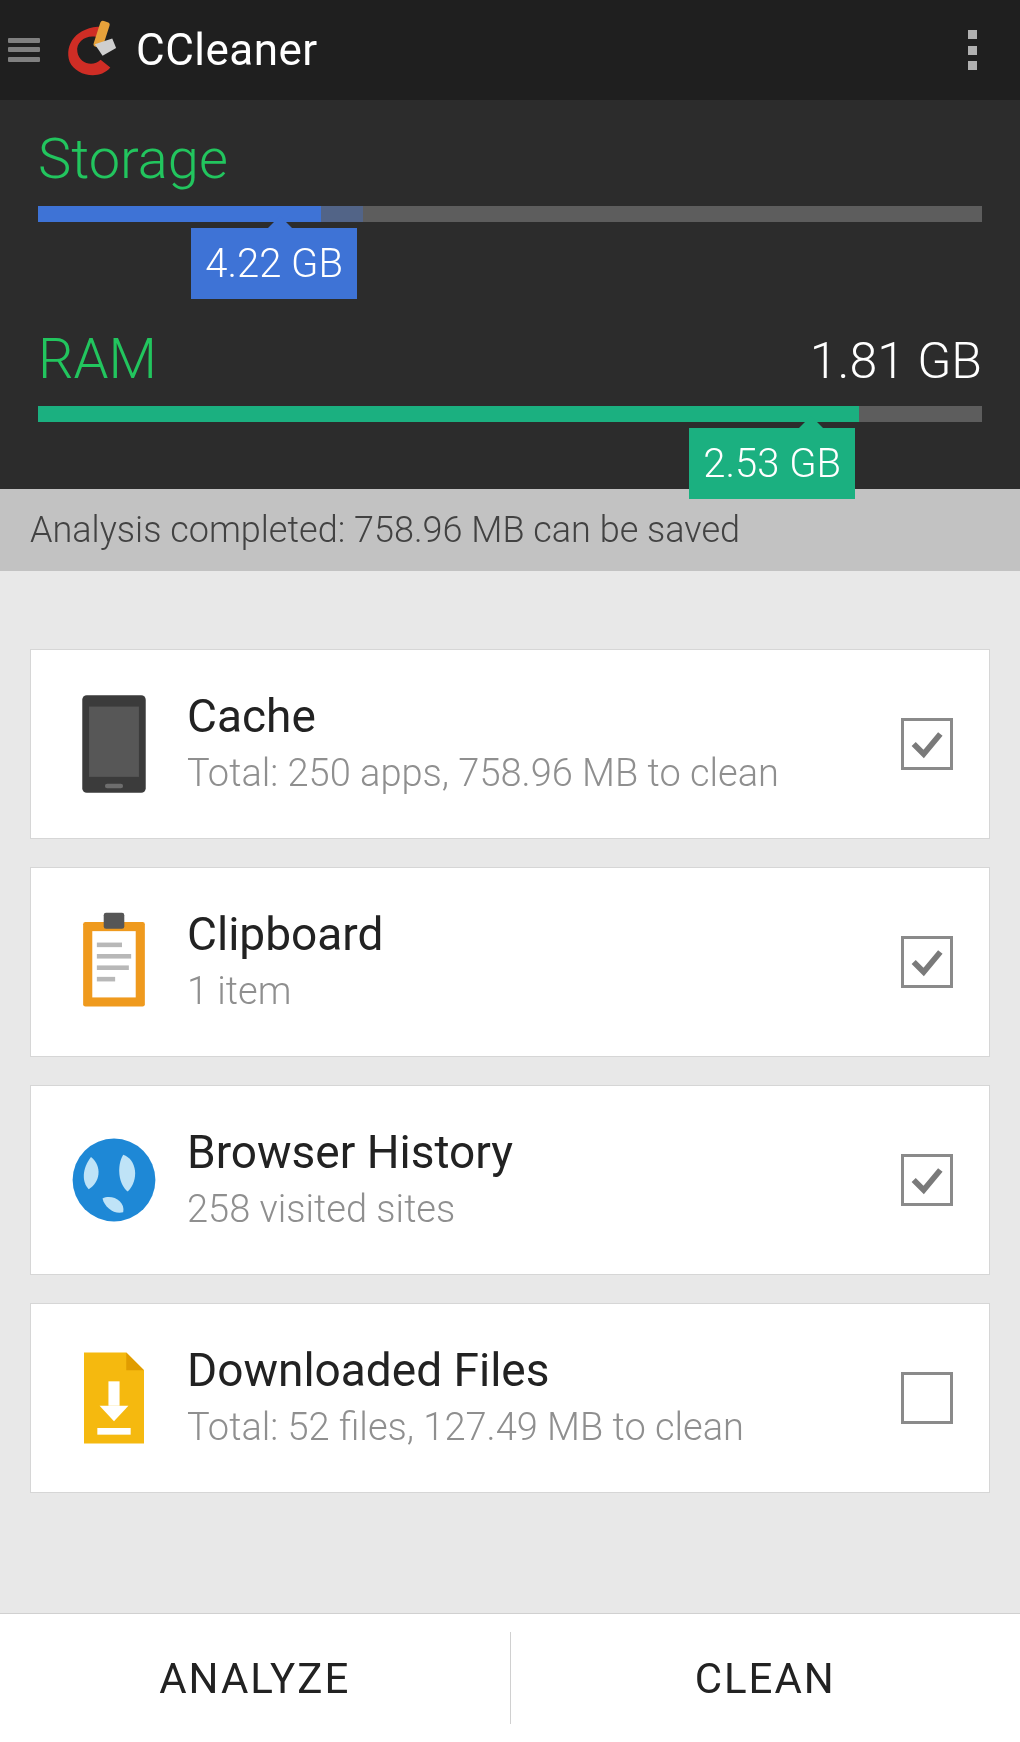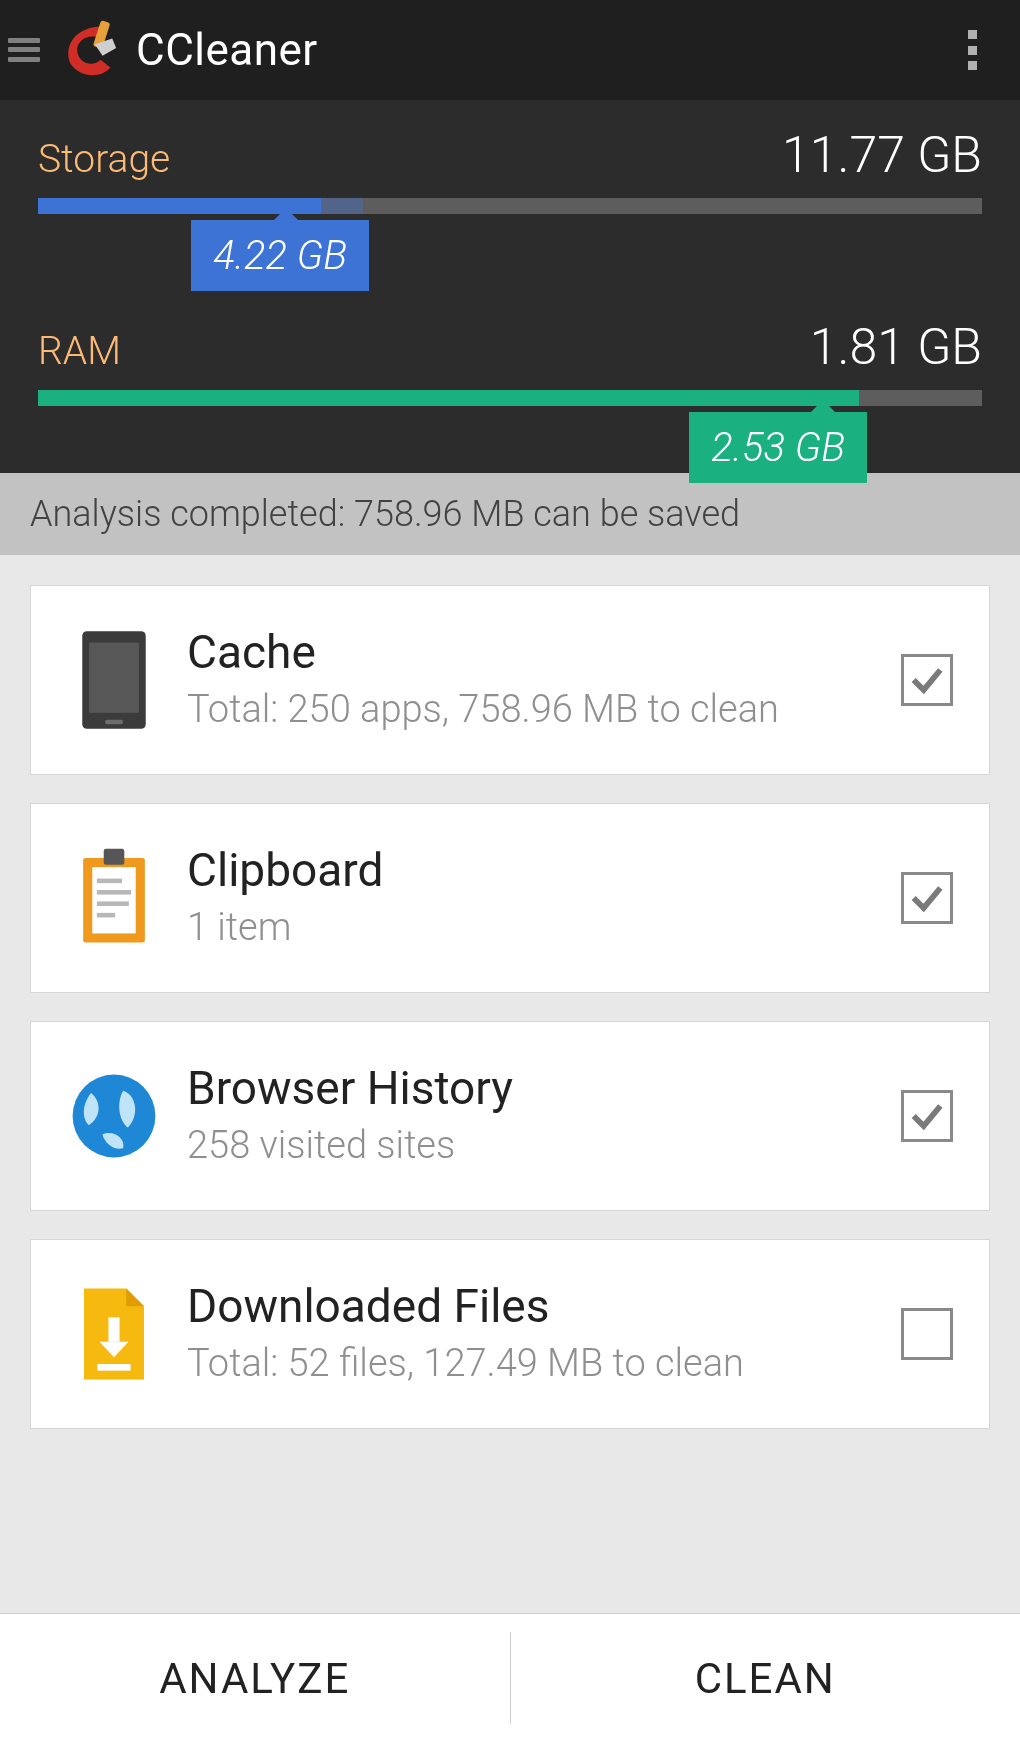--- a/index.html
+++ b/index.html
@@ -13,42 +13,42 @@
   .logo { width: 62px; height: 62px; margin-left: 14px; position: relative; }
   .logo svg { width: 100%; height: 100%; }
   .app-title { color: #fff; font-size: 44px; font-weight: 400; margin-left: 16px; letter-spacing: 0.5px; }
   .spacer { flex: 1; }
   .overflow { width: 40px; height: 48px; display: flex; flex-direction: column; justify-content: space-between; align-items: center; padding: 4px 0; margin-right: 10px; }
   .overflow span { width: 9px; height: 9px; background: #b0b0b0; }
 
   
   .stats { background: #2c2c2c; padding: 26px 38px 40px 38px; }
   .stat-row { display: flex; justify-content: space-between; align-items: baseline; }
-  .stat-label { color: #fdba74; font-size: 39px; font-weight: 300; }
+  .stat-label { color: #22c55e; font-size: 56px; font-weight: 300; }
   .stat-total { color: #fff; font-size: 50px; font-weight: 300; }
   .bar-wrap { margin-top: 14px; position: relative; }
   .bar-track { height: 16px; background: #5d5d5d; width: 100%; position: relative; }
   .bar-fill { height: 16px; position: absolute; left: 0; top: 0; }
   .bar-fill.blue { background: #3e73d6; }
   .bar-fill.blue::after { content: ""; position: absolute; right: -42px; top: 0; width: 42px; height: 16px; background: rgba(62,115,214,0.35); }
   .bar-fill.green { background: #1bb080; }
-  .badge { position: absolute; top: 22px; padding: 12px 22px; color: #fff; font-size: 40px; font-weight: 300; font-style: italic; }
+  .badge { position: absolute; top: 22px; padding: 12px 14px; color: #fff; font-size: 40px; font-weight: 300; }
   .badge::before { content: ""; position: absolute; top: -12px; width: 0; height: 0; border-left: 12px solid transparent; border-right: 12px solid transparent; }
   .badge.blue { background: #3e73d6; }
   .badge.blue::before { left: 50%; margin-left: -6px; border-bottom: 12px solid #3e73d6; }
   .badge.green { background: #1bb080; }
   .badge.green::before { right: 32px; border-bottom: 12px solid #1bb080; }
   .stat-block { margin-bottom: 104px; }
   .stat-block:last-child { margin-bottom: 27px; }
 
   
   .status-strip { background: #c2c2c2; padding: 20px 30px; font-size: 36px; color: #424242; font-weight: 300; }
 
   
-  .list { flex: 1; padding: 30px 30px 0 30px; overflow: hidden; display: flex; flex-direction: column; gap: 28px; }
+  .list { flex: 1; padding: 30px 30px 0 30px; overflow: hidden; display: flex; flex-direction: column; gap: 28px; margin-top: 48px; }
   .card { background: #fff; border: 1px solid #d6d6d6; display: flex; align-items: center; padding: 28px 36px 28px 28px; min-height: 190px; }
   .card-icon { width: 110px; height: 120px; display: flex; align-items: center; justify-content: center; flex-shrink: 0; }
   .card-body { flex: 1; padding: 0 18px; }
   .card-title { font-size: 46px; color: #222; font-weight: 400; margin-bottom: 6px; }
   .card-sub { font-size: 38px; color: #8f8f8f; font-weight: 300; line-height: 1.3; }
   .checkbox { width: 52px; height: 52px; border: 3px solid #8a8a8a; display: flex; align-items: center; justify-content: center; flex-shrink: 0; }
   .checkbox svg { width: 40px; height: 40px; }
 
   
   .bottom-bar { height: 129px; background: #fff; border-top: 1px solid #d0d0d0; display: flex; }
@@ -83,21 +83,20 @@
         <span></span>
         <span></span>
         <span></span>
       </div>
   </div>
 
   <div class="stats">
     <div class="stat-block">
       <div class="stat-row">
         <span class="stat-label">Storage</span>
-        <span class="stat-total">11.77 GB</span>
       </div>
       <div class="bar-wrap">
         <div class="bar-track">
           <div class="bar-fill blue" id="storage-fill" style="width: 30%;"></div>
         </div>
         <div class="badge blue" id="storage-badge" style="left: calc(30% - 130px);">4.22 GB</div>
       </div>
     </div>
 
     <div class="stat-block">

